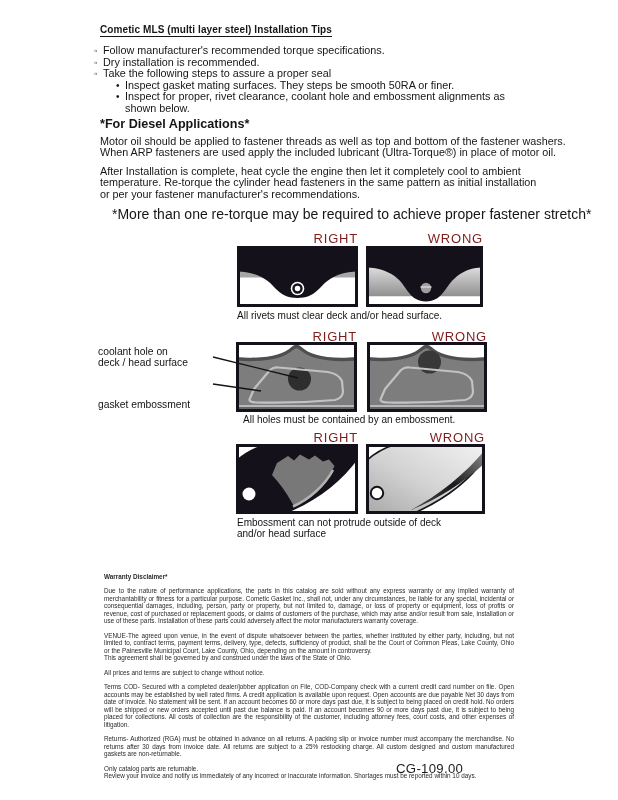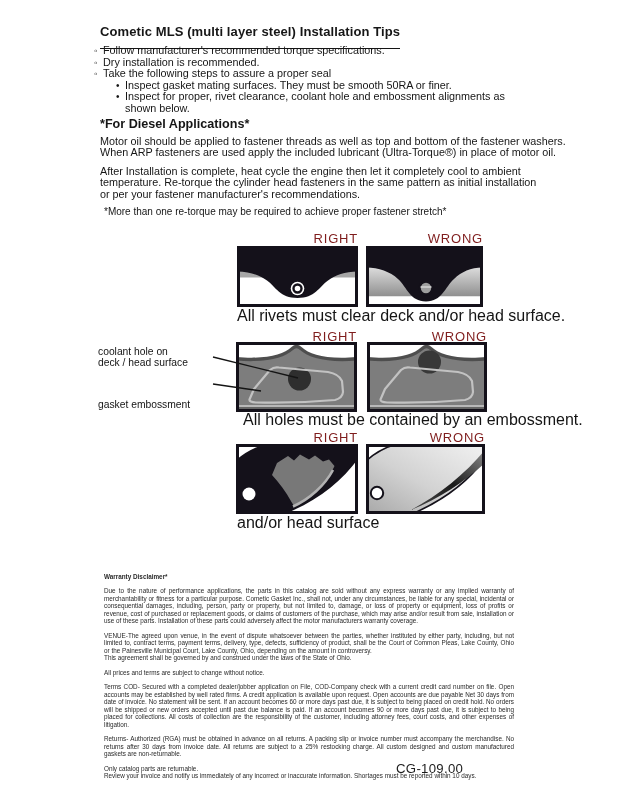--- a/index.html
+++ b/index.html
@@ -2,35 +2,35 @@
 <html><head>
 <meta charset="utf-8">
 <style>
   html,body { margin:0; padding:0; background:#ffffff; }
   .page {
     position:relative; width:618px; height:800px; background:#ffffff;
     font-family:"Liberation Sans", sans-serif; color:#161616; overflow:hidden;
   }
   .abs { position:absolute; }
   .title {
-    left:100px; top:24px; font-size:13px; font-weight:bold;
-    border-bottom:1.6px solid #141414; padding-bottom:9px; letter-spacing:0.1px;
+    left:100px; top:24px; font-size:10px; font-weight:bold;
+    border-bottom:1.6px solid #141414; padding-bottom:1px; letter-spacing:0.1px;
   }
   .bullets { left:94px; top:45px; font-size:10.8px; line-height:11.6px; width:440px; }
   .brow { display:flex; align-items:flex-start; }
   .bmark { width:9px; flex:0 0 9px; font-size:10px; line-height:11.6px; }
   .sub { padding-left:22px; }
   .smark { width:9px; flex:0 0 9px; font-size:10px; line-height:11.6px; }
   .diesel-h { left:100px; top:117px; font-size:12.6px; font-weight:bold; }
   .bodytext { font-size:10.8px; line-height:11.3px; }
   .p1 { left:100px; top:136px; }
   .p2 { left:100px; top:166px; }
-  .note { left:104px; top:206px; font-size:10px; }
+  .note { left:112px; top:206px; font-size:14px; }
   .dlabel { font-size:13px; letter-spacing:0.8px; text-align:right; color:#7f1d1d; }
-  .caption { font-size:16px; color:#141414; line-height:11.3px; }
+  .caption { font-size:10px; color:#141414; line-height:11.3px; }
   .ann { font-size:10.3px; line-height:11px; text-align:left; width:114px; left:98px; color:#141414; }
   .legal { left:104px; top:573px; width:410px; font-size:6.35px; line-height:7.5px; text-align:justify; color:#2a2a2a; }
   .legal .lh { font-weight:bold; margin-bottom:6.5px; }
   .legal p { margin:0 0 7px 0; }
   .legal p.nogap { margin:0; }
   .doccode { left:396px; top:761px; font-size:13.2px; letter-spacing:0.3px; color:#1c1c1c; }
   svg { display:block; }
 </style>
 </head>
 <body>
@@ -47,21 +47,21 @@
     <div class="brow">
         <span class="bmark">◦</span>
         <span>Dry installation is recommended.</span>
       </div>
     <div class="brow">
         <span class="bmark">◦</span>
         <span>Take the following steps to assure a proper seal</span>
       </div>
     <div class="brow sub">
         <span class="smark">•</span>
-        <span>Inspect gasket mating surfaces.  They must be smooth 50RA or finer.</span>
+        <span>Inspect gasket mating surfaces.  They steps be smooth 50RA or finer.</span>
       </div>
     <div class="brow sub">
         <span class="smark">•</span>
         <span>Inspect for proper, rivet clearance, coolant hole and embossment alignments as shown below.</span>
       </div>
   </div>
 
   <div class="abs diesel-h">*For Diesel Applications*</div>
 
   <div class="abs bodytext p1">
@@ -187,20 +187,21 @@
       </defs>
       <rect width="119" height="70" fill="#ffffff"></rect>
       <path d="M31,0 L119,0 L119,14 C103,37 78,56 46,70 L0,70 L0,17 Q13,5 31,0 Z" fill="url(#g3wband)" stroke="#14111a" stroke-width="1.6"></path>
       <path d="M119,6 C99,30 73,51 45,66 C73,55 99,37 119,19 Z" fill="url(#g3wemb)"></path>
       <circle cx="11" cy="49" r="6.2" fill="#ffffff" stroke="#14111a" stroke-width="2"></circle>
       <rect x="1.5" y="1.5" width="116" height="67" fill="none" stroke="#14111a" stroke-width="3"></rect>
     </svg>
   </div>
 
   <div class="abs caption" style="left:237px; top:517px;">
+    <div>Embossment can not protrude outside of deck</div>
     <div>and/or head surface</div>
   </div>
 
   <div class="abs legal">
     <div class="lh">Warranty Disclaimer*</div>
     <p>Due to the nature of performance applications, the parts in this catalog are sold without any express warranty or any implied warranty of merchantability or fitness for a particular purpose.  Cometic Gasket Inc., shall not, under any circumstances, be liable for any special, incidental or consequential damages, including, person, party or property, but not limited to, damage, or loss of property or equipment, loss of profits or revenue, cost of purchased or replacement goods, or claims of customers of the purchase, which may arise and/or result from sale, installation or use of these parts.  Installation of these parts could adversely affect the motor manufacturers warranty coverage.</p>
     <p class="nogap">VENUE-The agreed upon venue, in the event of dispute whatsoever between the parties, whether instituted by either party, including, but not limited to, contract terms, payment terms, delivery, type, defects, sufficiency of product, shall be the Court of Common Pleas, Lake County, Ohio or the Painesville Municipal Court, Lake County, Ohio, depending on the amount in controversy.</p>
     <p>This agreement shall be governed by and construed under the laws of the State of Ohio.</p>
     <p>All prices and terms are subject to change without notice.</p>
     <p>Terms COD- Secured with a completed dealer/jobber application on File, COD-Company check with a current credit card number on file.  Open accounts may be established by well rated firms.  A credit application is available upon request.  Open accounts are due payable Net 30 days from date of invoice.  No statement will be sent.  If an account becomes 60 or more days past due, it is subject to being placed on credit hold.  No orders will be shipped or new orders accepted until past due balance is paid.  If an account becomes 90 or more days past due, it is subject to being placed for collections.  All costs of collection are the responsibility of the customer, including attorney fees, court costs, and other expenses of litigation.</p>

